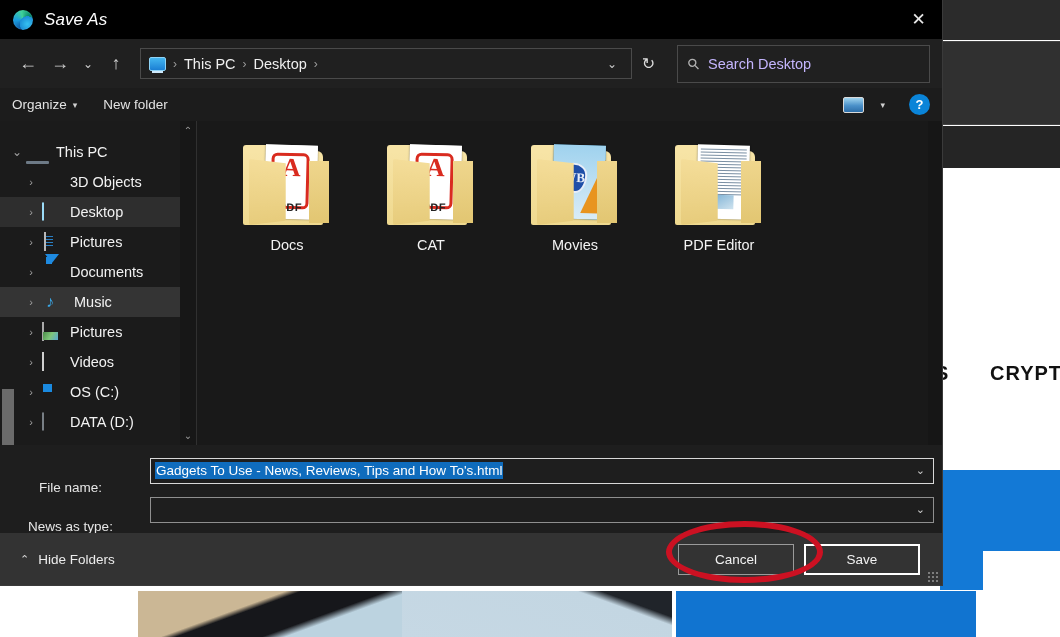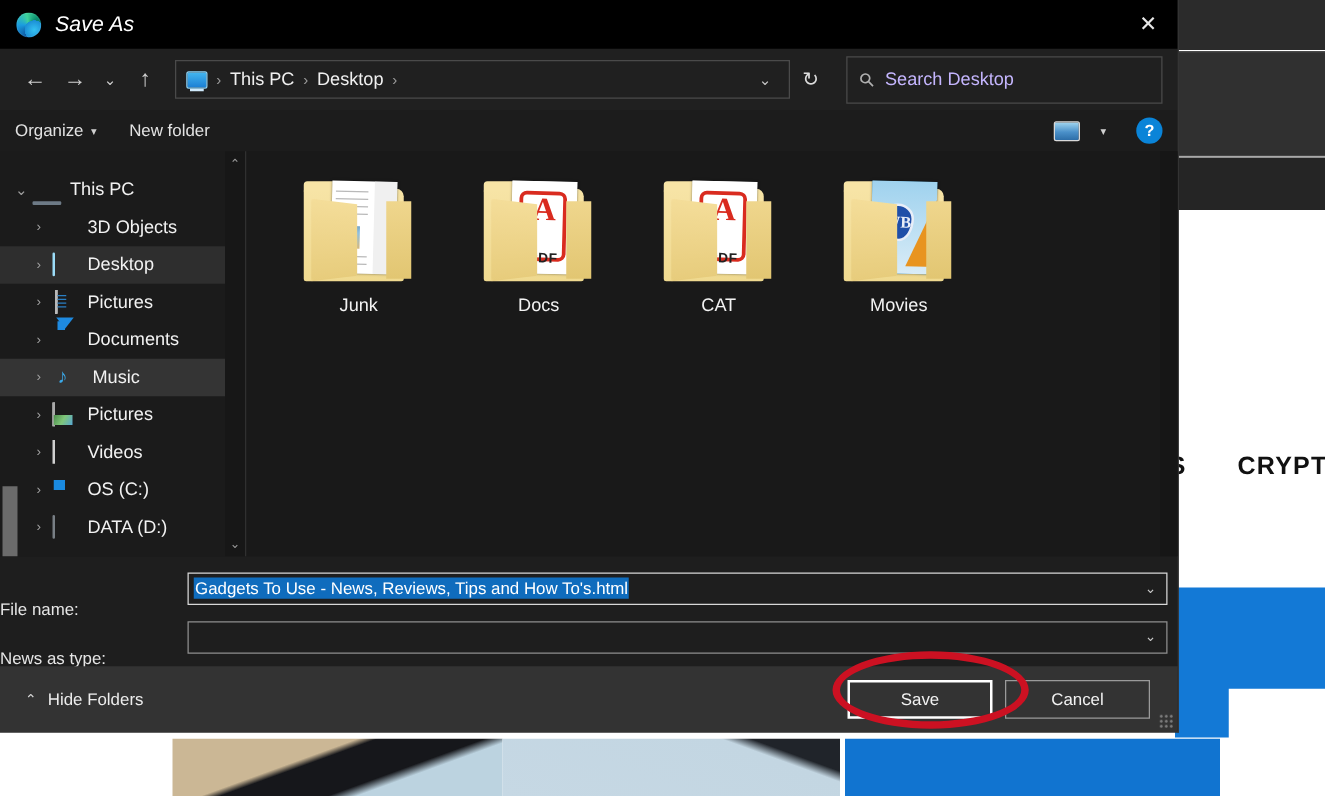--- a/index.html
+++ b/index.html
@@ -344,21 +344,21 @@
   .fp-scroll-track {
     position: absolute; right: 0; top: 0; width: 14px; height: 100%; background: #161616;
   }
 
   
   .form-area {
     background: #1e1e1e; flex: none; padding: 10px 0 0 0;
   }
   .form-row { display: flex; align-items: center; height: 31px; margin-bottom: 8px; }
   .form-label {
-    width: 150px; flex: none; text-align: left; padding-right: 9px;
+    width: 150px; flex: none; text-align: center; padding-right: 9px;
     color: #e6e6e6; font-size: 13.5px; margin-top: 33px;
   }
   .form-field {
     flex: 1; height: 26px; margin-right: 8px;
     border: 1px solid #8f8f8f; background: #1e1e1e;
     display: flex; align-items: center; padding: 0 4px; position: relative;
   }
   .form-field.focused { border-color: #d8d8d8; }
   .field-sel {
     background: #0f6cbd; color: #ffffff; font-size: 13.5px; padding: 1px 1px;
@@ -534,38 +534,20 @@
         <div class="np-scroll">
           <span class="np-arrow">⌃</span>
           <span class="np-arrow">⌄</span>
         </div>
         <div class="np-thumb"></div>
       </div>
 
       <div class="filepane">
         <div class="grid">
 
-          <div class="file-item">
-            <div class="folder">
-              <div class="f-back"></div>
-              <div class="f-paper pv-web">
-                <div class="pw-side"></div>
-                <div class="pw-img"></div>
-                <i class="pw-l" style="top:8px"></i>
-                  <i class="pw-l" style="top:14px"></i>
-                <i class="pw-l" style="top:20px"></i>
-                  <i class="pw-l" style="top:26px"></i>
-                <i class="pw-l" style="top:60px"></i>
-                  <i class="pw-l" style="top:66px"></i>
-              </div>
-              <div class="f-front"></div>
-              <div class="f-front2"></div>
-            </div>
-            <div class="f-label">Junk</div>
-          </div>
 
           <div class="file-item">
             <div class="folder">
               <div class="f-back"></div>
               <div class="pdf-behind"></div>
               <div class="f-paper pv-pdf">
                 <div class="pdf-doc">
                   <div class="pdf-mark"></div>
                   <div class="pdf-a">A</div>
                   <div class="pdf-txt">PDF</div>
@@ -601,20 +583,49 @@
                 <div class="movie-sky"></div>
                 <div class="movie-tri"></div>
                 <div class="wb-shield">WB</div>
               </div>
               <div class="f-front"></div>
               <div class="f-front2"></div>
             </div>
             <div class="f-label">Movies</div>
           </div>
 
+          <div class="file-item">
+            <div class="folder">
+              <div class="f-back"></div>
+              <div class="f-paper pv-pdfe">
+                <div class="pdfe-lines">
+                  <i></i>
+                    <i></i>
+                    <i></i>
+                    <i></i>
+                    <i></i>
+                    <i></i>
+                    <i></i>
+                    <i></i>
+                  <i></i>
+                    <i></i>
+                    <i></i>
+                    <i></i>
+                    <i></i>
+                    <i></i>
+                    <i></i>
+                    <i></i>
+                </div>
+                <div class="pdfe-img"></div>
+              </div>
+              <div class="f-front"></div>
+              <div class="f-front2"></div>
+            </div>
+            <div class="f-label">PDF Editor</div>
+          </div>
 
         </div>
         <div class="fp-scroll-track"></div>
       </div>
     </div>
 
     <div class="form-area">
       <div class="form-row">
         <div class="form-label">File name:</div>
         <div class="form-field focused">
@@ -629,22 +640,22 @@
         </div>
       </div>
     </div>
 
     <div class="footer">
       <div class="hide-folders">
         <span class="hf-caret">⌃</span>
         <span>Hide Folders</span>
       </div>
       <div class="foot-btns">
+        <div class="btn">Cancel</div>
         <div class="btn default">Save</div>
-        <div class="btn">Cancel</div>
       </div>
       <div class="grip"></div>
     </div>
 
   </div>
 
   <div class="red-ellipse"></div>
 
 </div>
 

